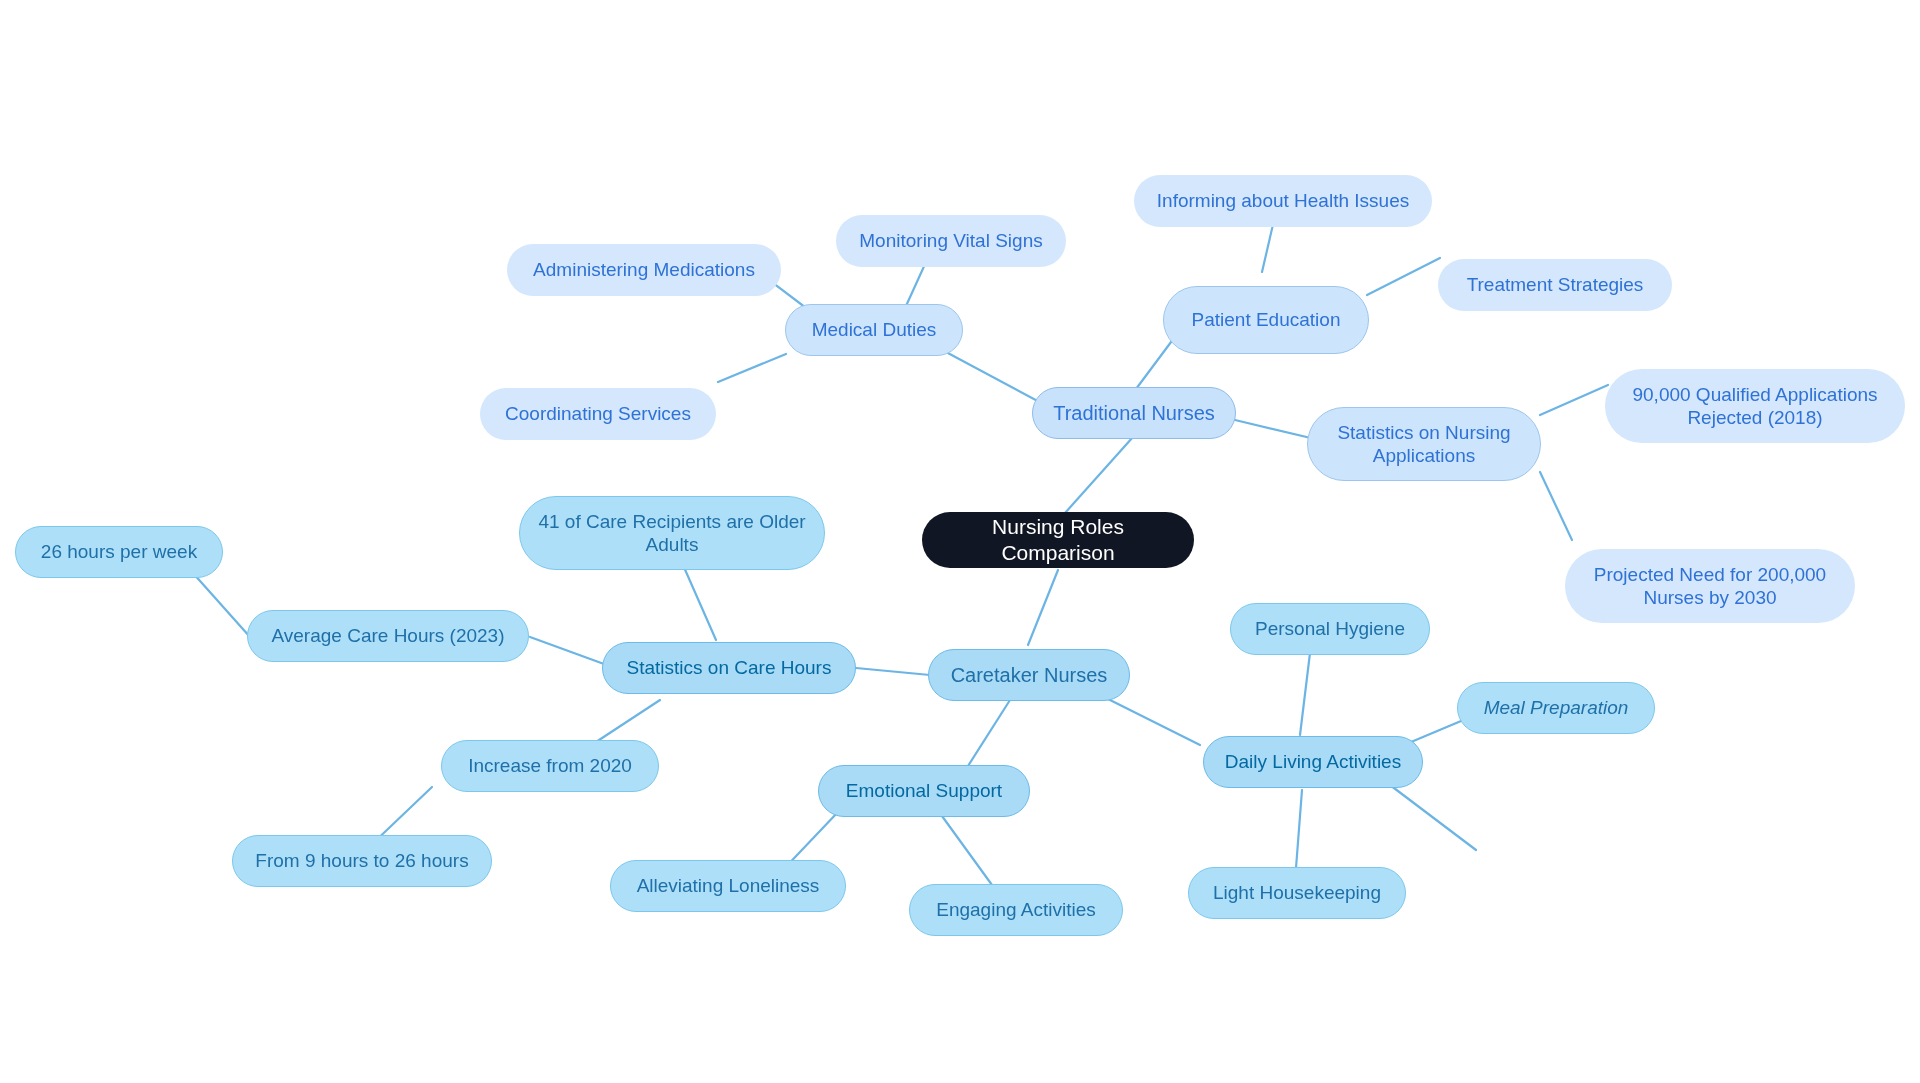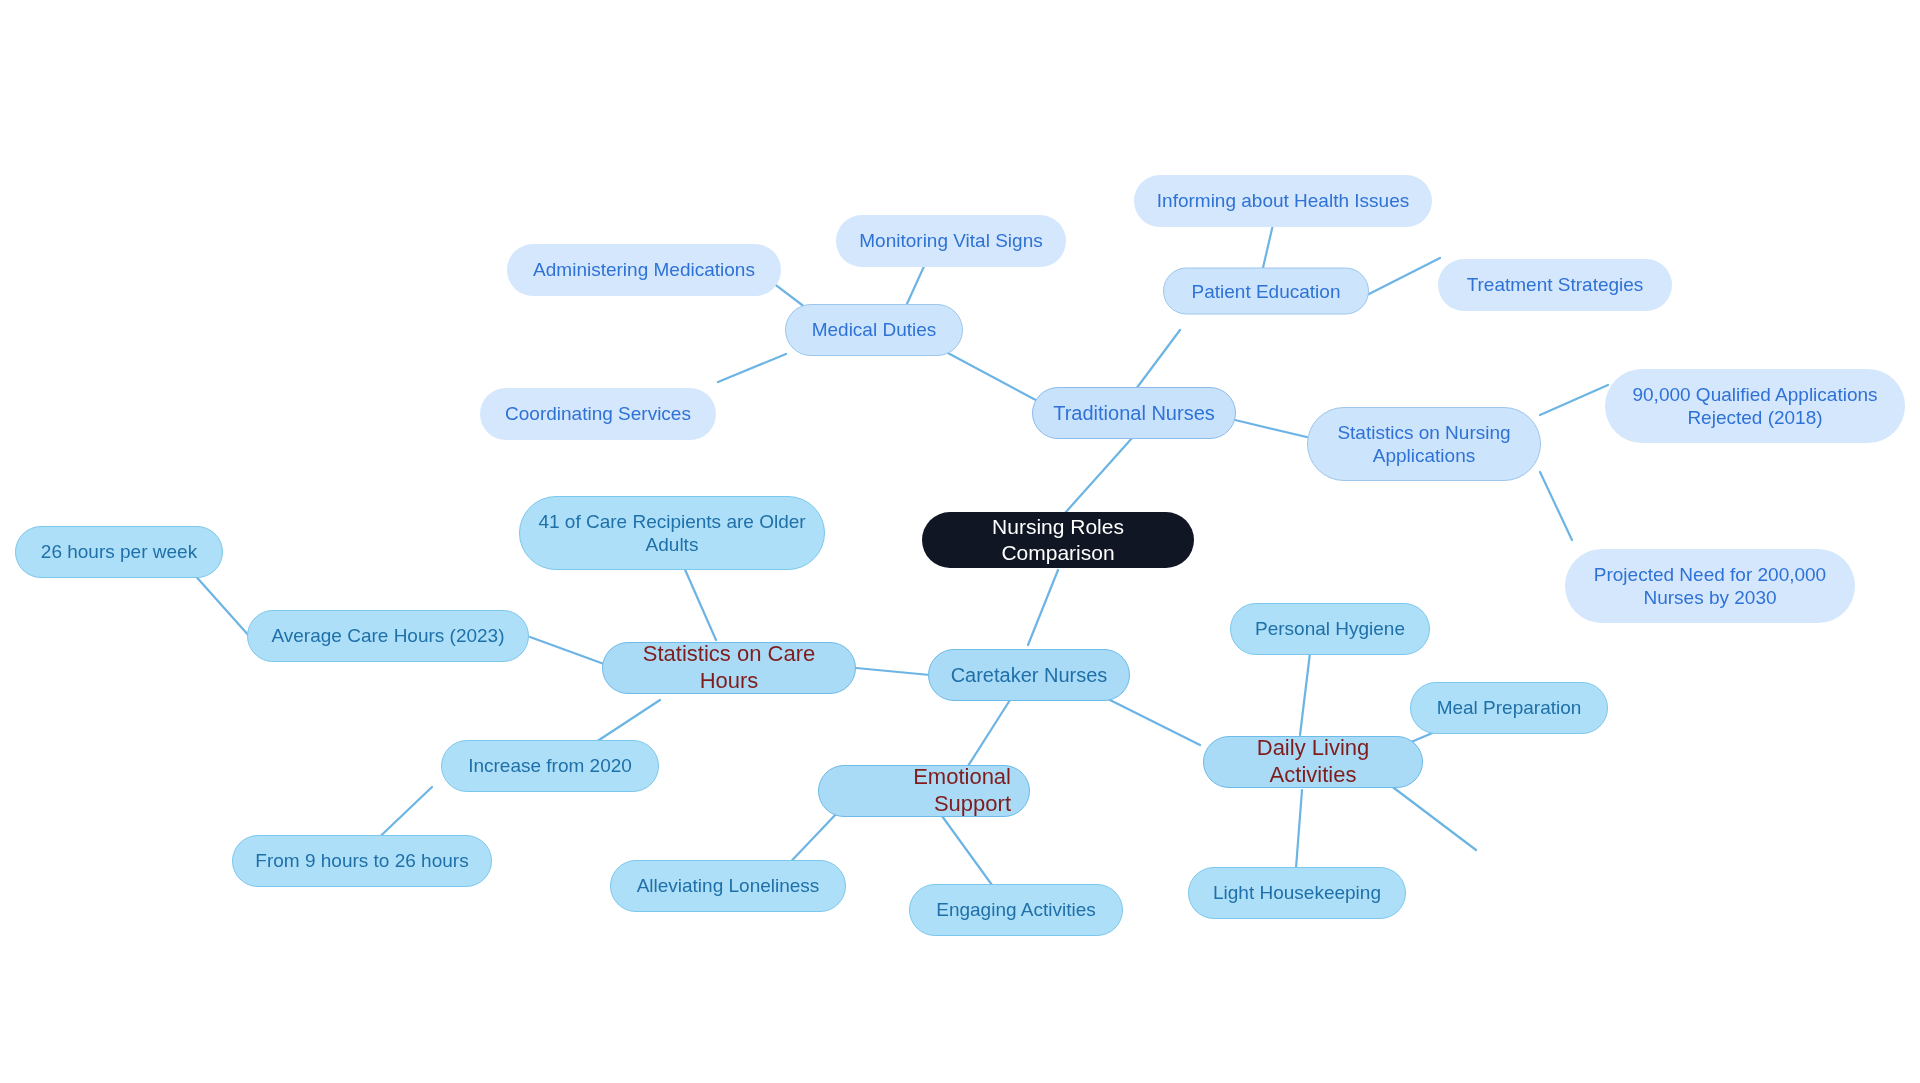--- a/index.html
+++ b/index.html
@@ -63,23 +63,23 @@
   }
   
   .n-care-main {
     background: #a9daf6;
     color: #1f6fa8;
     border: 1.6px solid #6cbbe9;
     font-size: 20px;
   }
   .n-care-sub {
     background: #a9daf6;
-    color: #7f1d1d;
+    color: #0369a1;
     border: 1.6px solid #6cbbe9;
-    font-size: 22px;
+    font-size: 19px;
   }
   .n-care-leaf {
     background: #ade0f8;
     color: #1f6fa8;
     border: 1.6px solid #7cc8ec;
     font-size: 19px;
   }
 </style>
 </head>
 <body>
@@ -133,21 +133,21 @@
   <div class="node n-trad-main" style="left:1134px; top:413px; width:204px; height:52px;">Traditional Nurses</div>
 
   <div class="node n-trad-sub" style="left:874px; top:330px; width:178px; height:52px;">Medical Duties</div>
 
   <div class="node n-trad-leaf" style="left:644px; top:238px; width:274px; height:52px;">Administering Medications</div>
 
   <div class="node n-trad-leaf" style="left:951px; top:209px; width:230px; height:52px;">Monitoring Vital Signs</div>
 
   <div class="node n-trad-leaf" style="left:598px; top:382px; width:236px; height:52px;">Coordinating Services</div>
 
-  <div class="node n-trad-sub" style="left:1266px; top:291px; width:206px; height:47px;">Patient Education</div>
+  <div class="node n-trad-sub" style="left:1266px; top:320px; width:206px; height:68px;">Patient Education</div>
 
   <div class="node n-trad-leaf" style="left:1283px; top:169px; width:298px; height:52px;">Informing about Health Issues</div>
 
   <div class="node n-trad-leaf" style="left:1555px; top:253px; width:234px; height:52px;">Treatment Strategies</div>
 
   <div class="node n-trad-sub" style="left:1424px; top:444px; width:234px; height:74px;">Statistics on Nursing
 Applications</div>
 
   <div class="node n-trad-leaf" style="left:1755px; top:374px; width:300px; height:74px;">90,000 Qualified Applications
 Rejected (2018)</div>
@@ -173,18 +173,18 @@
   <div class="node n-care-sub" style="left:924px; top:791px; width:212px; height:52px;text-align:right;">Emotional Support</div>
 
   <div class="node n-care-leaf" style="left:728px; top:886px; width:236px; height:52px;">Alleviating Loneliness</div>
 
   <div class="node n-care-leaf" style="left:1016px; top:910px; width:214px; height:52px;">Engaging Activities</div>
 
   <div class="node n-care-sub" style="left:1313px; top:762px; width:220px; height:52px;">Daily Living Activities</div>
 
   <div class="node n-care-leaf" style="left:1330px; top:629px; width:200px; height:52px;">Personal Hygiene</div>
 
-  <div class="node n-care-leaf" style="left:1509px; top:708px; width:198px; height:52px;">Meal Preparation</div>
+  <div class="node n-care-leaf" style="left:1556px; top:708px; width:198px; height:52px;font-style:italic;">Meal Preparation</div>
 
 
   <div class="node n-care-leaf" style="left:1297px; top:893px; width:218px; height:52px;">Light Housekeeping</div>
 
 </div>
 
 </body></html>

